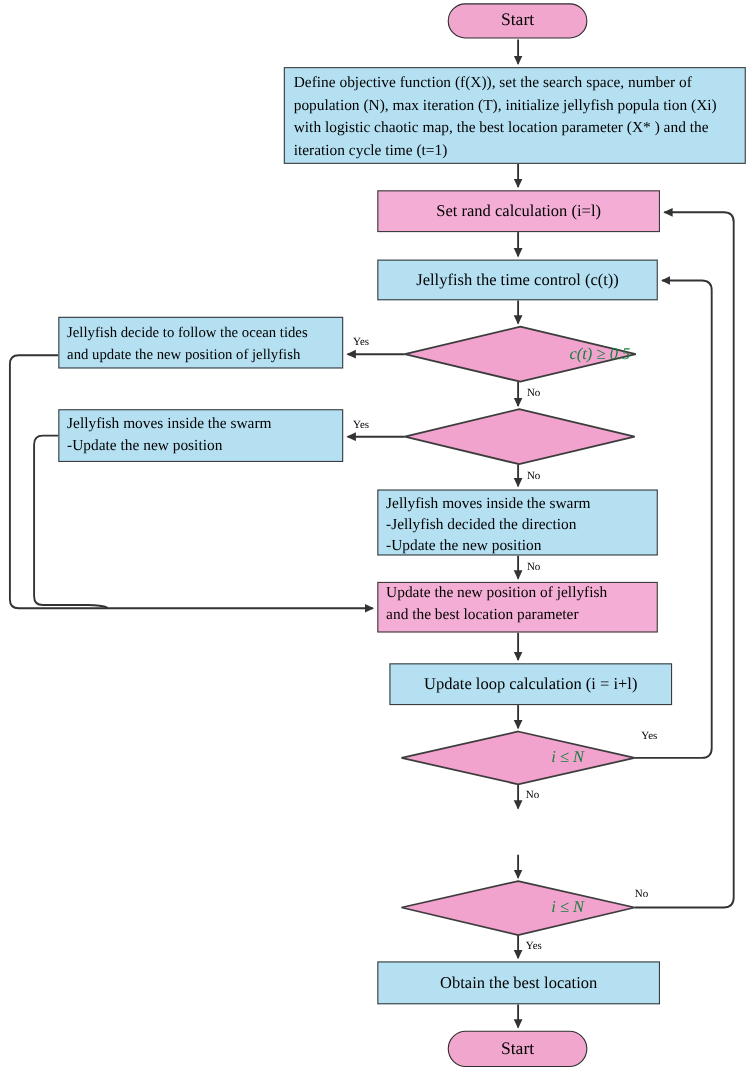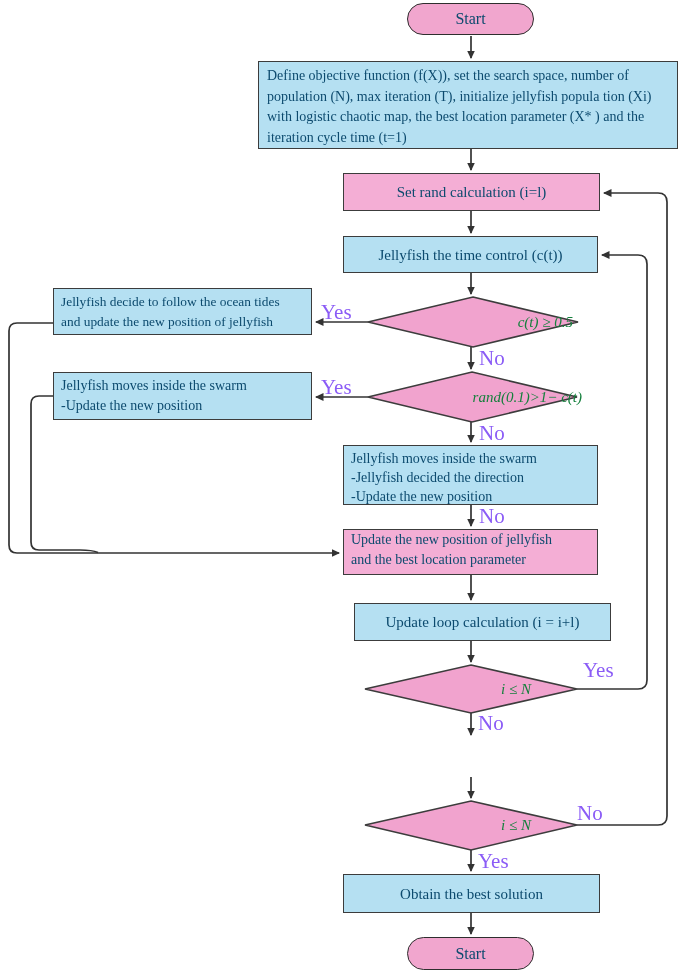--- a/index.html
+++ b/index.html
@@ -3,32 +3,32 @@
 <meta charset="utf-8">
 <style>
   html,body{margin:0;padding:0;background:#ffffff;}
   #canvas{
     position:relative;width:685px;height:973px;background:#ffffff;overflow:hidden;
     font-family:"Liberation Serif","DejaVu Serif",serif;color:#1a1a1a;
   }
   #edges{position:absolute;left:0;top:0;width:685px;height:973px;}
   .node{
     position:absolute;box-sizing:border-box;border:1.6px solid #3c3c3c;
-    white-space:pre-line;line-height:20px;font-size:14px;color:#0c4a6e;
+    white-space:pre-line;line-height:20px;font-size:14px;color:#000000;
   }
   .blue{background:#b5e0f2;}
   .pink{background:#f4aed5;}
   .center{display:flex;align-items:center;justify-content:center;text-align:center;}
   .leftpad{padding:3px 7px;}
   .oval{border-radius:17px;border:1.9px solid #2e2e2e;background:#f1a6ce;font-size:16px;}
   .dlabel{
     position:absolute;text-align:right;font-size:15px;line-height:20px;
     white-space:pre-line;color:#15803d;font-style:italic;
   }
-  .edge-label{position:absolute;font-size:21px;line-height:18px;color:#8b5cf6;}
+  .edge-label{position:absolute;font-size:10px;line-height:18px;color:#000000;}
   #init{font-size:14px;line-height:20.5px;padding:4px 8px;}
   #ocean{font-size:13.4px;}
   #move-inside{line-height:19px;}
   #update-pos{line-height:20px;}
   .single{font-size:15px;}
 </style>
 </head>
 <body>
 
 <div id="canvas">
@@ -77,40 +77,39 @@
 
   <div class="node pink center single" style="left:343px;top:173px;width:257px;height:38px;">Set rand calculation (i=l)</div>
 
   <div class="node blue center single" style="left:343px;top:236px;width:255px;height:37px;">Jellyfish the time control (c(t))</div>
 
   <div class="dlabel" style="left:373px;top:312px;width:200px;">c(t) ≥ 0.5</div>
 
   <div class="node blue leftpad" id="ocean" style="left:53px;top:288px;width:259px;height:47px;">Jellyfish decide to follow the ocean tides
 and update the new position of jellyfish</div>
 
-  <div class="dlabel" style="left:362px;top:387px;width:220px;">rand(0.1)&gt;1− c(t)</div>
 
   <div class="node blue leftpad" style="left:53px;top:372px;width:259px;height:48px;">Jellyfish moves inside the swarm
 -Update the new position</div>
 
   <div class="node blue leftpad" id="move-inside" style="left:343px;top:445px;width:255px;height:60px;">Jellyfish moves inside the swarm
 -Jellyfish decided the direction
 -Update the new position</div>
 
   <div class="node pink leftpad" id="update-pos" style="left:343px;top:529px;width:255px;height:46px;padding-top:0;">Update the new position of jellyfish
 and the best location parameter</div>
 
   <div class="node blue center single" style="left:343px;top:603px;width:257px;height:38px;margin-left:11px;">Update loop calculation (i = i+l)</div>
 
   <div class="dlabel" style="left:411px;top:679px;width:120px;">i ≤ N</div>
 
 
   <div class="dlabel" style="left:411px;top:815px;width:120px;">i ≤ N</div>
 
-  <div class="node blue center single" style="left:343px;top:874px;width:257px;height:39px;">Obtain the best solution</div>
+  <div class="node blue center single" style="left:343px;top:874px;width:257px;height:39px;">Obtain the best location</div>
 
   <div class="node oval center" style="left:407px;top:937px;width:127px;height:33px;">Start</div>
 
   <span class="edge-label" style="left:321px;top:303px;">Yes</span>
   <span class="edge-label" style="left:479px;top:349px;">No</span>
   <span class="edge-label" style="left:321px;top:378px;">Yes</span>
   <span class="edge-label" style="left:479px;top:424px;">No</span>
   <span class="edge-label" style="left:479px;top:507px;">No</span>
   <span class="edge-label" style="left:583px;top:661px;">Yes</span>
   <span class="edge-label" style="left:478px;top:714px;">No</span>

